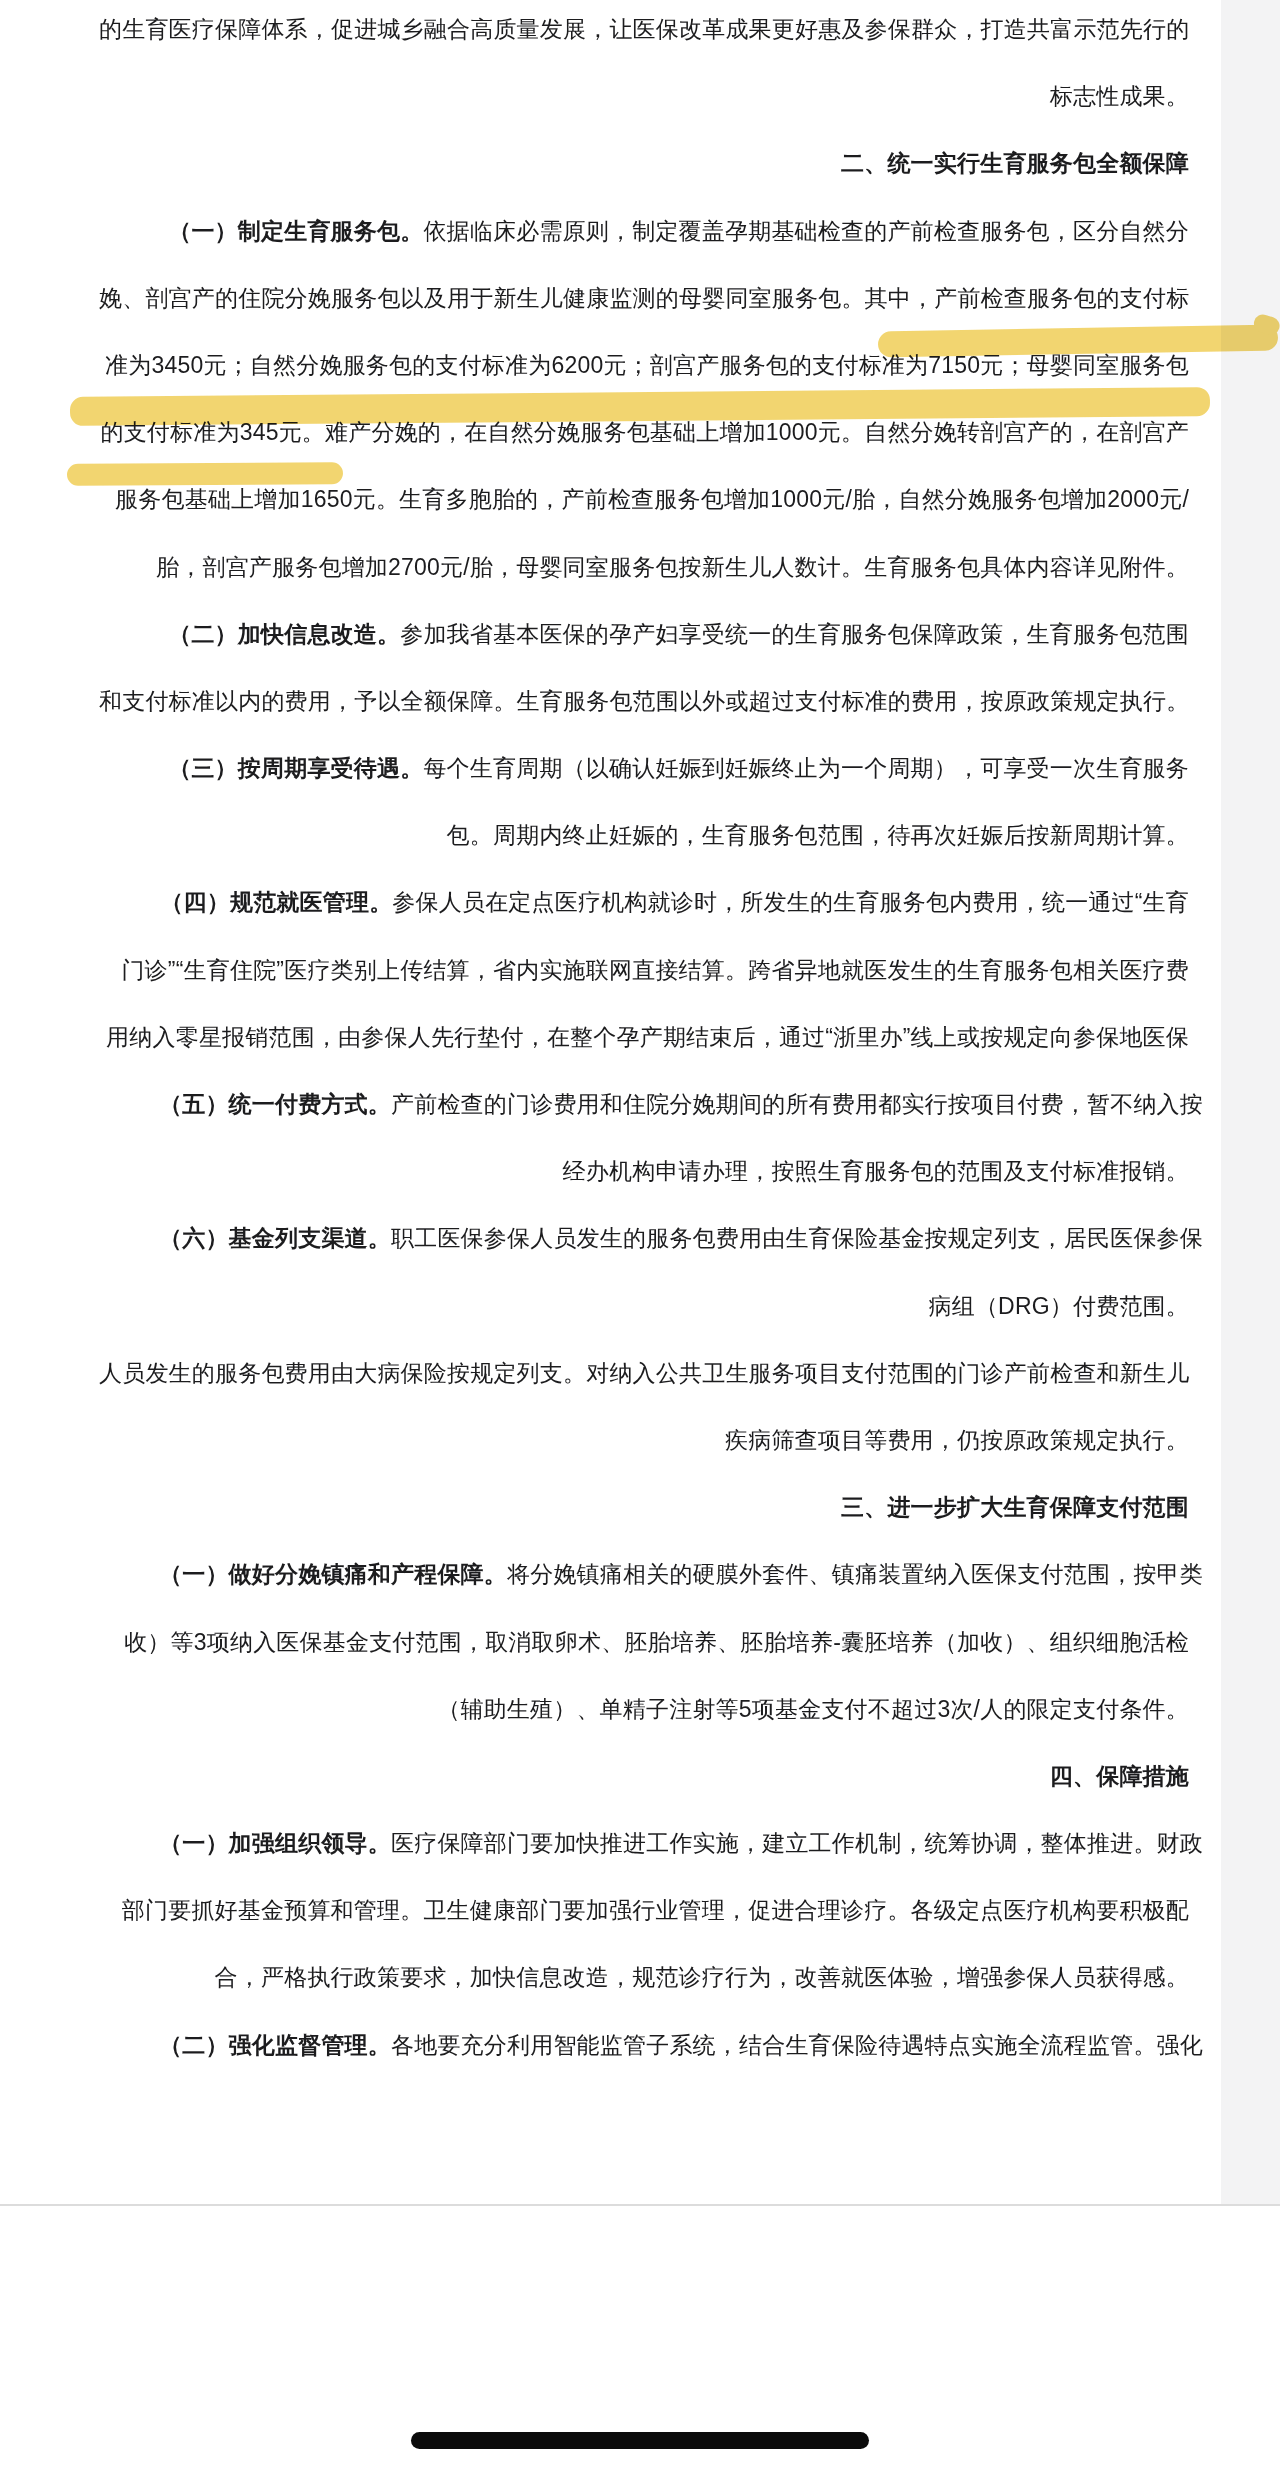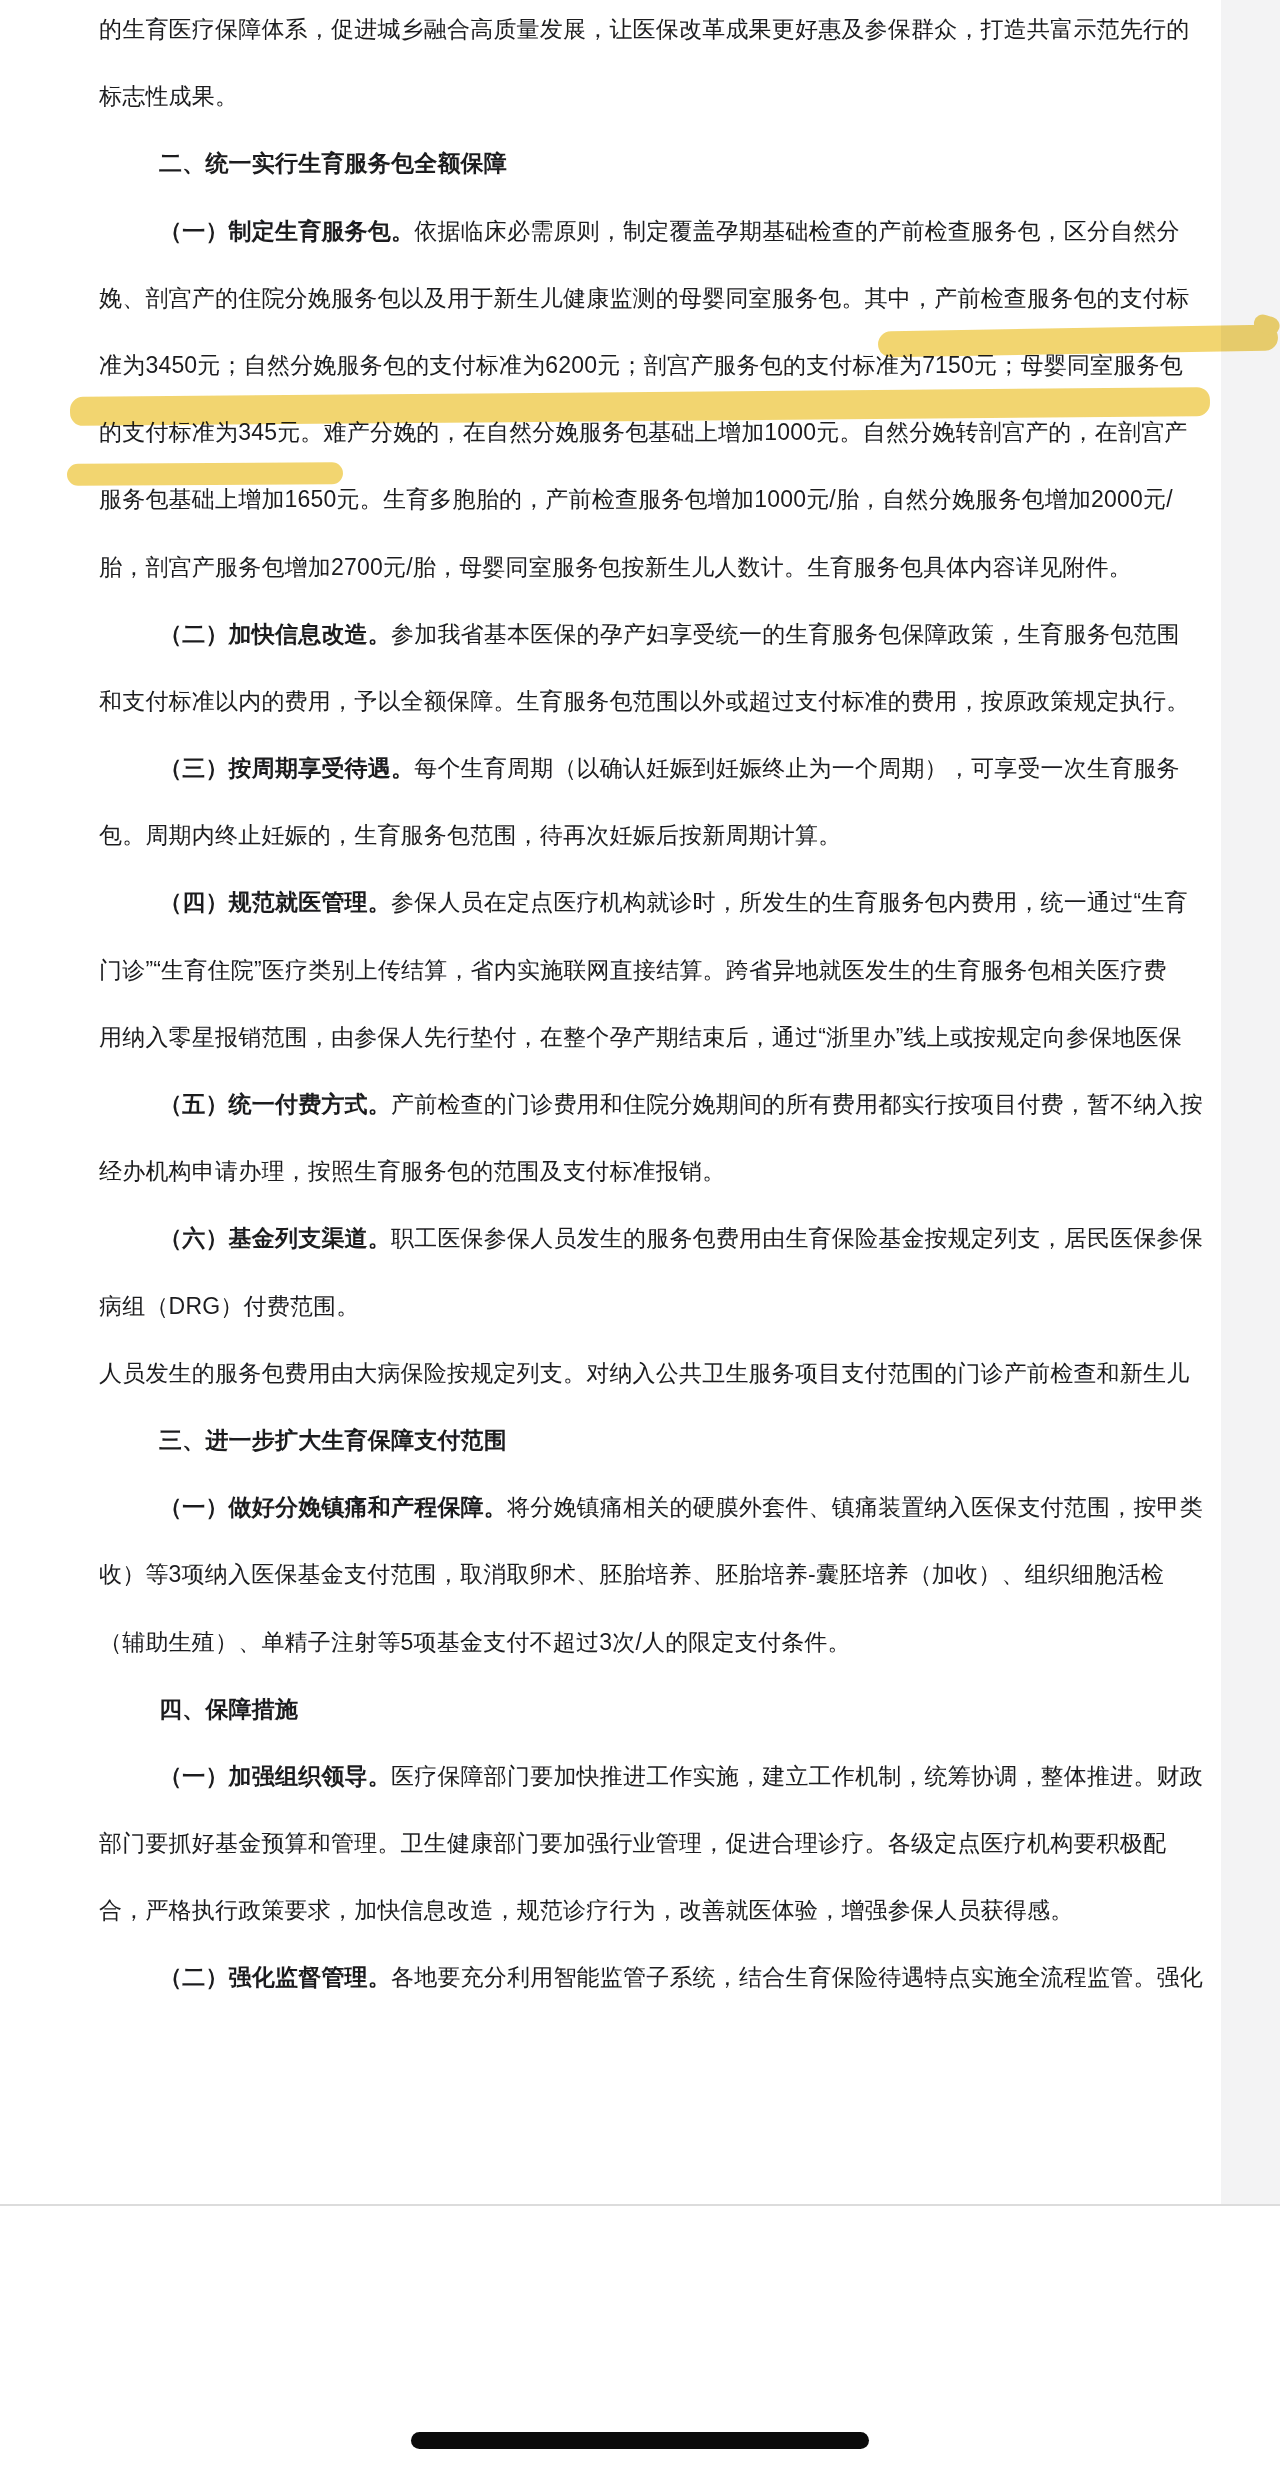--- a/index.html
+++ b/index.html
@@ -1,21 +1,21 @@
 <!DOCTYPE html>
 <html><head>
 <meta charset="utf-8">
 <style>
   html,body{margin:0;padding:0;}
   body{
     width:1280px;height:2470px;position:relative;overflow:hidden;
     background:#ffffff;
     font-family:"Liberation Sans","DejaVu Sans",sans-serif;
   }
-  .page{position:absolute;inset:0;background:var(--page-bg,#fff);}
+  .page{position:absolute;inset:0;background:var(--page-bg,#fff);text-align:right;}
   .gutter{
     position:absolute;top:0;right:0;width:59px;height:2205px;
     background:var(--gutter,#f3f3f4);
   }
   .doc{position:absolute;left:0;top:0;width:1221px;height:2205px;}
   .lines{position:absolute;left:99px;top:-4px;width:1090px;}
   .line{
     height:67.2px;line-height:67.2px;font-size:23px;white-space:nowrap;
     color:var(--text-color,#1c1c1e);letter-spacing:0.2px;
   }
@@ -62,20 +62,21 @@
         <div class="line indent"><span class="b">（三）按周期享受待遇。</span><span>每个生育周期（以确认妊娠到妊娠终止为一个周期），可享受一次生育服务</span></div>
         <div class="line"><span>包。周期内终止妊娠的，生育服务包范围，待再次妊娠后按新周期计算。</span></div>
         <div class="line indent"><span class="b">（四）规范就医管理。</span><span>参保人员在定点医疗机构就诊时，所发生的生育服务包内费用，统一通过“生育</span></div>
         <div class="line"><span>门诊”“生育住院”医疗类别上传结算，省内实施联网直接结算。跨省异地就医发生的生育服务包相关医疗费</span></div>
         <div class="line"><span>用纳入零星报销范围，由参保人先行垫付，在整个孕产期结束后，通过“浙里办”线上或按规定向参保地医保</span></div>
         <div class="line indent"><span class="b">（五）统一付费方式。</span><span>产前检查的门诊费用和住院分娩期间的所有费用都实行按项目付费，暂不纳入按</span></div>
         <div class="line"><span>经办机构申请办理，按照生育服务包的范围及支付标准报销。</span></div>
         <div class="line indent"><span class="b">（六）基金列支渠道。</span><span>职工医保参保人员发生的服务包费用由生育保险基金按规定列支，居民医保参保</span></div>
         <div class="line"><span>病组（DRG）付费范围。</span></div>
         <div class="line"><span>人员发生的服务包费用由大病保险按规定列支。对纳入公共卫生服务项目支付范围的门诊产前检查和新生儿</span></div>
+        <div class="line"><span>疾病筛查项目等费用，仍按原政策规定执行。</span></div>
         <div class="line indent"><span class="b">三、进一步扩大生育保障支付范围</span></div>
         <div class="line indent"><span class="b">（一）做好分娩镇痛和产程保障。</span><span>将分娩镇痛相关的硬膜外套件、镇痛装置纳入医保支付范围，按甲类</span></div>
         <div class="line"><span>收）等3项纳入医保基金支付范围，取消取卵术、胚胎培养、胚胎培养-囊胚培养（加收）、组织细胞活检</span></div>
         <div class="line"><span>（辅助生殖）、单精子注射等5项基金支付不超过3次/人的限定支付条件。</span></div>
         <div class="line indent"><span class="b">四、保障措施</span></div>
         <div class="line indent"><span class="b">（一）加强组织领导。</span><span>医疗保障部门要加快推进工作实施，建立工作机制，统筹协调，整体推进。财政</span></div>
         <div class="line"><span>部门要抓好基金预算和管理。卫生健康部门要加强行业管理，促进合理诊疗。各级定点医疗机构要积极配</span></div>
         <div class="line"><span>合，严格执行政策要求，加快信息改造，规范诊疗行为，改善就医体验，增强参保人员获得感。</span></div>
         <div class="line indent"><span class="b">（二）强化监督管理。</span><span>各地要充分利用智能监管子系统，结合生育保险待遇特点实施全流程监管。强化</span></div>
       </div>

